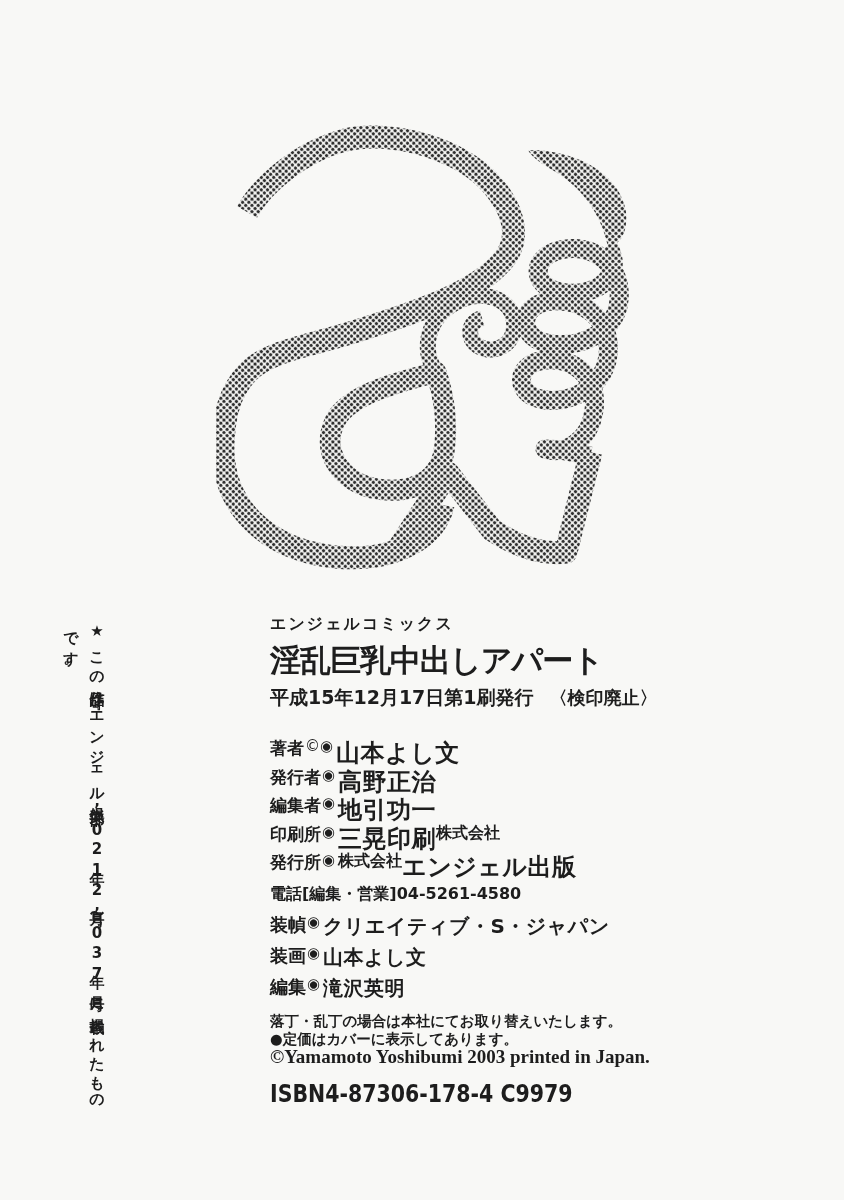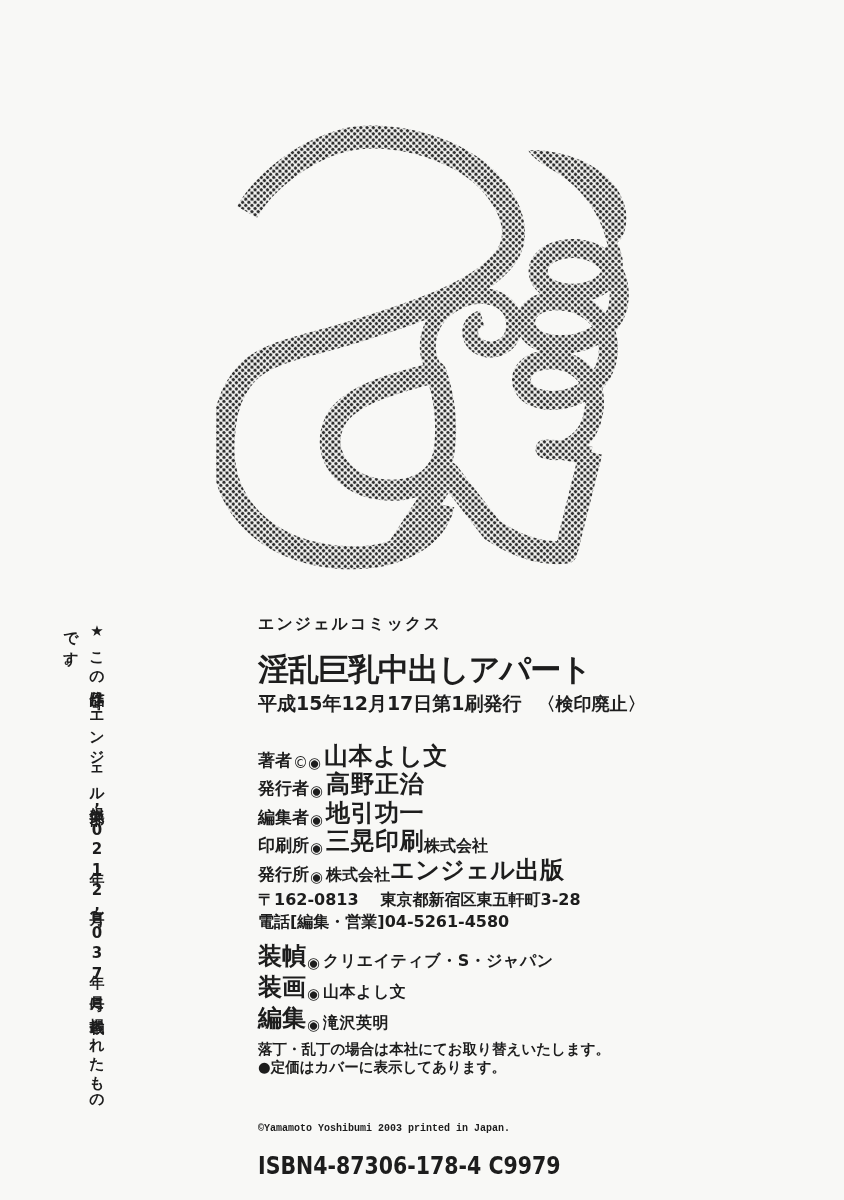--- a/index.html
+++ b/index.html
@@ -11,40 +11,40 @@
   }
   
   #logo-wrap{position:absolute; left:216px; top:124px; width:420px; height:452px;}
   
   #side-note{
     position:absolute; left:84px; top:622px; height:490px; width:26px;
     writing-mode:vertical-rl; text-orientation:upright;
     font-size:15px; font-weight:600; letter-spacing:1.5px; line-height:26px;
   }
   
-  #colophon{position:absolute; left:258px; top:614px; width:370px;}
+  #colophon{position:absolute; left:270px; top:614px; width:370px;}
   .imprint{font-size:16px; font-weight:bold; letter-spacing:2px; line-height:20px;}
-  .book-title{font-size:31px; font-weight:900; letter-spacing:-1px; line-height:38px; margin-top:16px; white-space:nowrap;}
+  .book-title{font-size:31px; font-weight:900; letter-spacing:-1px; line-height:38px; margin-top:10px; white-space:nowrap;font-family:Liberation Mono, monospace;}
   .edition{margin-top:3px; font-size:19px; font-weight:bold; white-space:nowrap; display:flex; align-items:center;}
   .edition .gap{display:inline-block; width:24px;}
   .edition .small-note{font-size:18px; font-weight:bold; margin-left:16px;}
   .credits{margin-top:26px;}
-  .credit-row{display:flex; align-items:flex-end; height:28.5px; white-space:nowrap;}
+  .credit-row{display:flex; align-items:flex-start; height:28.5px; white-space:nowrap;}
   .credit-label{font-size:17px; font-weight:bold;}
   .credit-mark{font-size:15px; margin:0 3px 0 1px;}
   .credit-name{font-size:24px; font-weight:bold; letter-spacing:0.5px;}
   .credit-small{font-size:16px; font-weight:bold;}
   .address{margin-top:3px; font-size:16px; font-weight:bold; line-height:22px; white-space:nowrap;}
   .address .postal-gap{display:inline-block; width:22px;}
   .staff{margin-top:8px;}
   .staff .credit-row{height:31px;}
-  .staff .credit-label{font-size:24px;}
-  .staff .credit-name{font-size:16px;}
+  .staff .credit-label{font-size:18px;}
+  .staff .credit-name{font-size:20px;}
   .notes{margin-top:6px; font-size:14.5px; font-weight:bold; line-height:18px; white-space:nowrap;}
-  .notes .copyright-line{font-family:Liberation Mono, monospace; font-weight:bold; font-size:10px;margin-top:44px;}
+  .notes .copyright-line{font-family:Liberation Serif, serif; font-weight:bold; font-size:19px;}
   .isbn{margin-top:13px; font-size:25px; font-weight:bold; letter-spacing:0px;
         transform:scaleX(0.82); transform-origin:left center; white-space:nowrap;}
 </style>
 </head>
 <body>
 
 <div id="page">
 
   <div id="logo-wrap">
     <svg width="420" height="452" viewBox="216 124 420 452" xmlns="http://www.w3.org/2000/svg">
@@ -151,23 +151,20 @@
       </div>
       <div class="credit-row">
         <span class="credit-label">発行所</span>
         <span class="credit-mark">◉</span>
         <span class="credit-small">株式会社</span>
         <span class="credit-name">エンジェル出版</span>
       </div>
     </div>
 
     <div class="address">
-      <div>
-        <span>〒162-0813</span><span class="postal-gap"></span><span>東京都新宿区東五軒町3-28</span>
-      </div>
       <div>電話[編集・営業]04-5261-4580</div>
     </div>
 
     <div class="staff">
       <div class="credit-row">
         <span class="credit-label">装幀</span>
         <span class="credit-mark">◉</span>
         <span class="credit-name">クリエイティブ・S・ジャパン</span>
       </div>
       <div class="credit-row">

